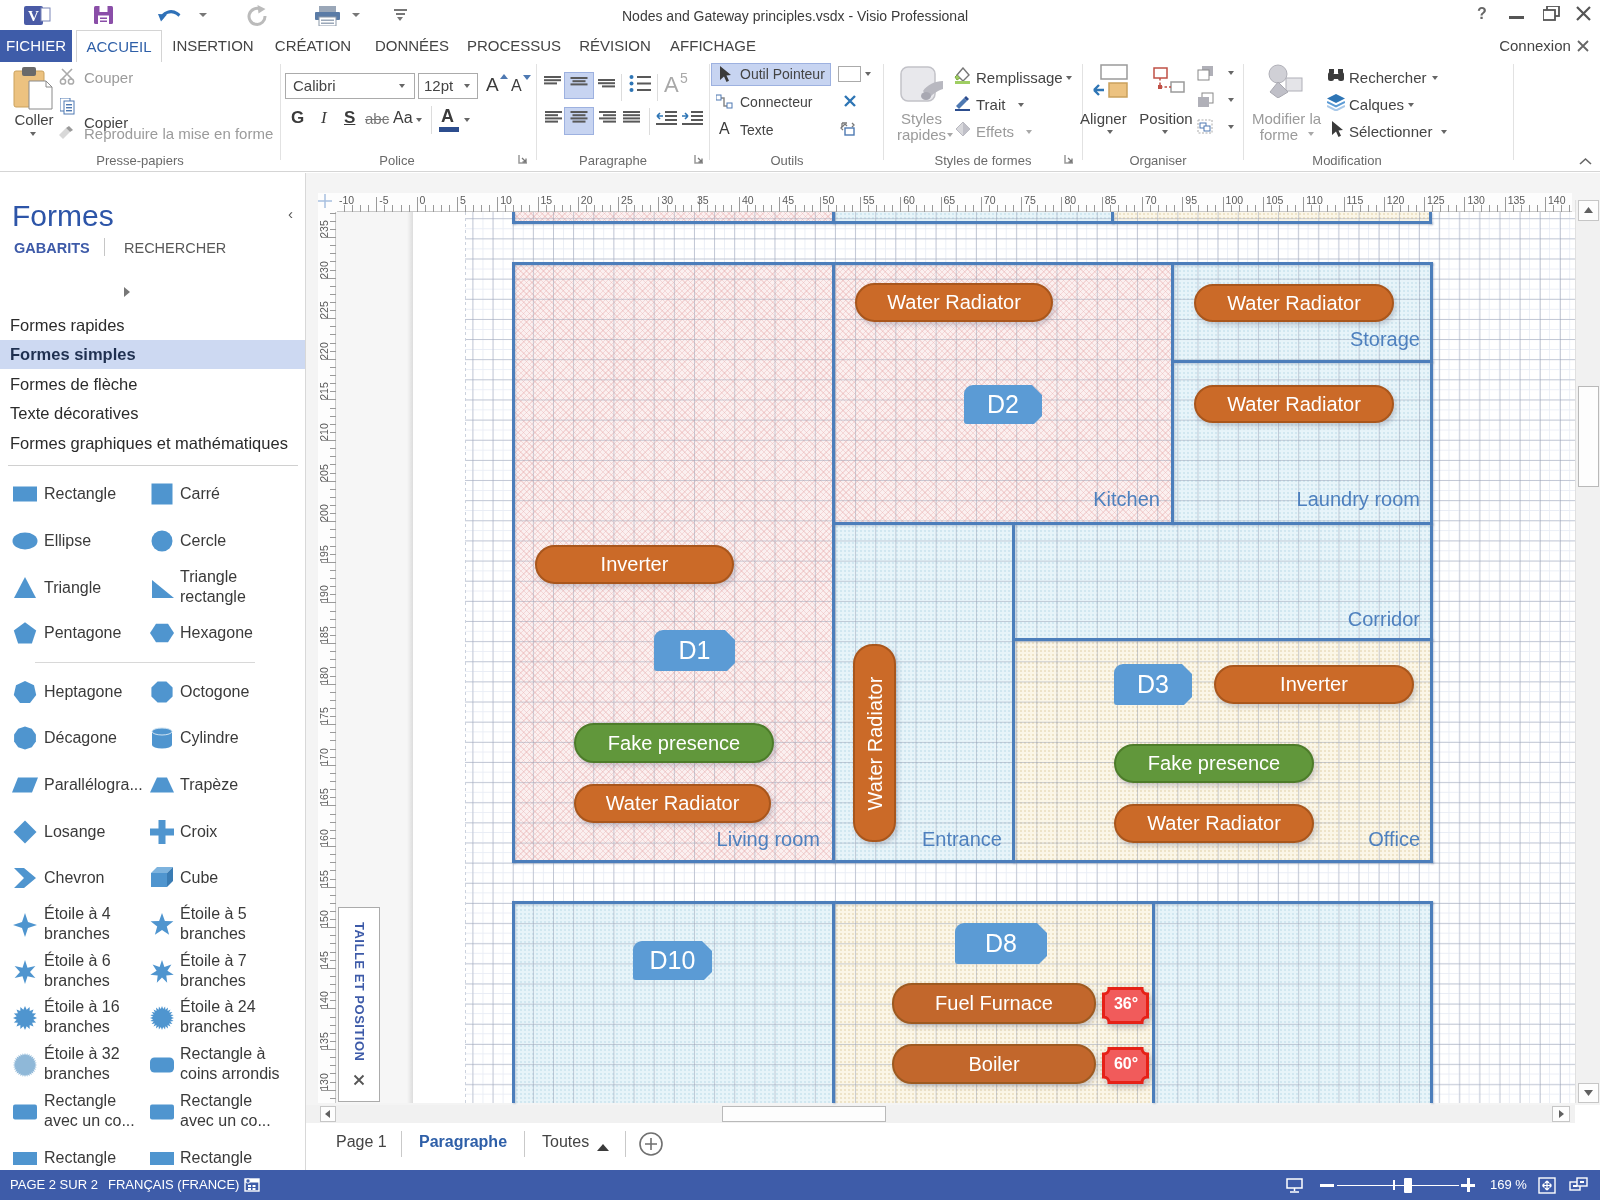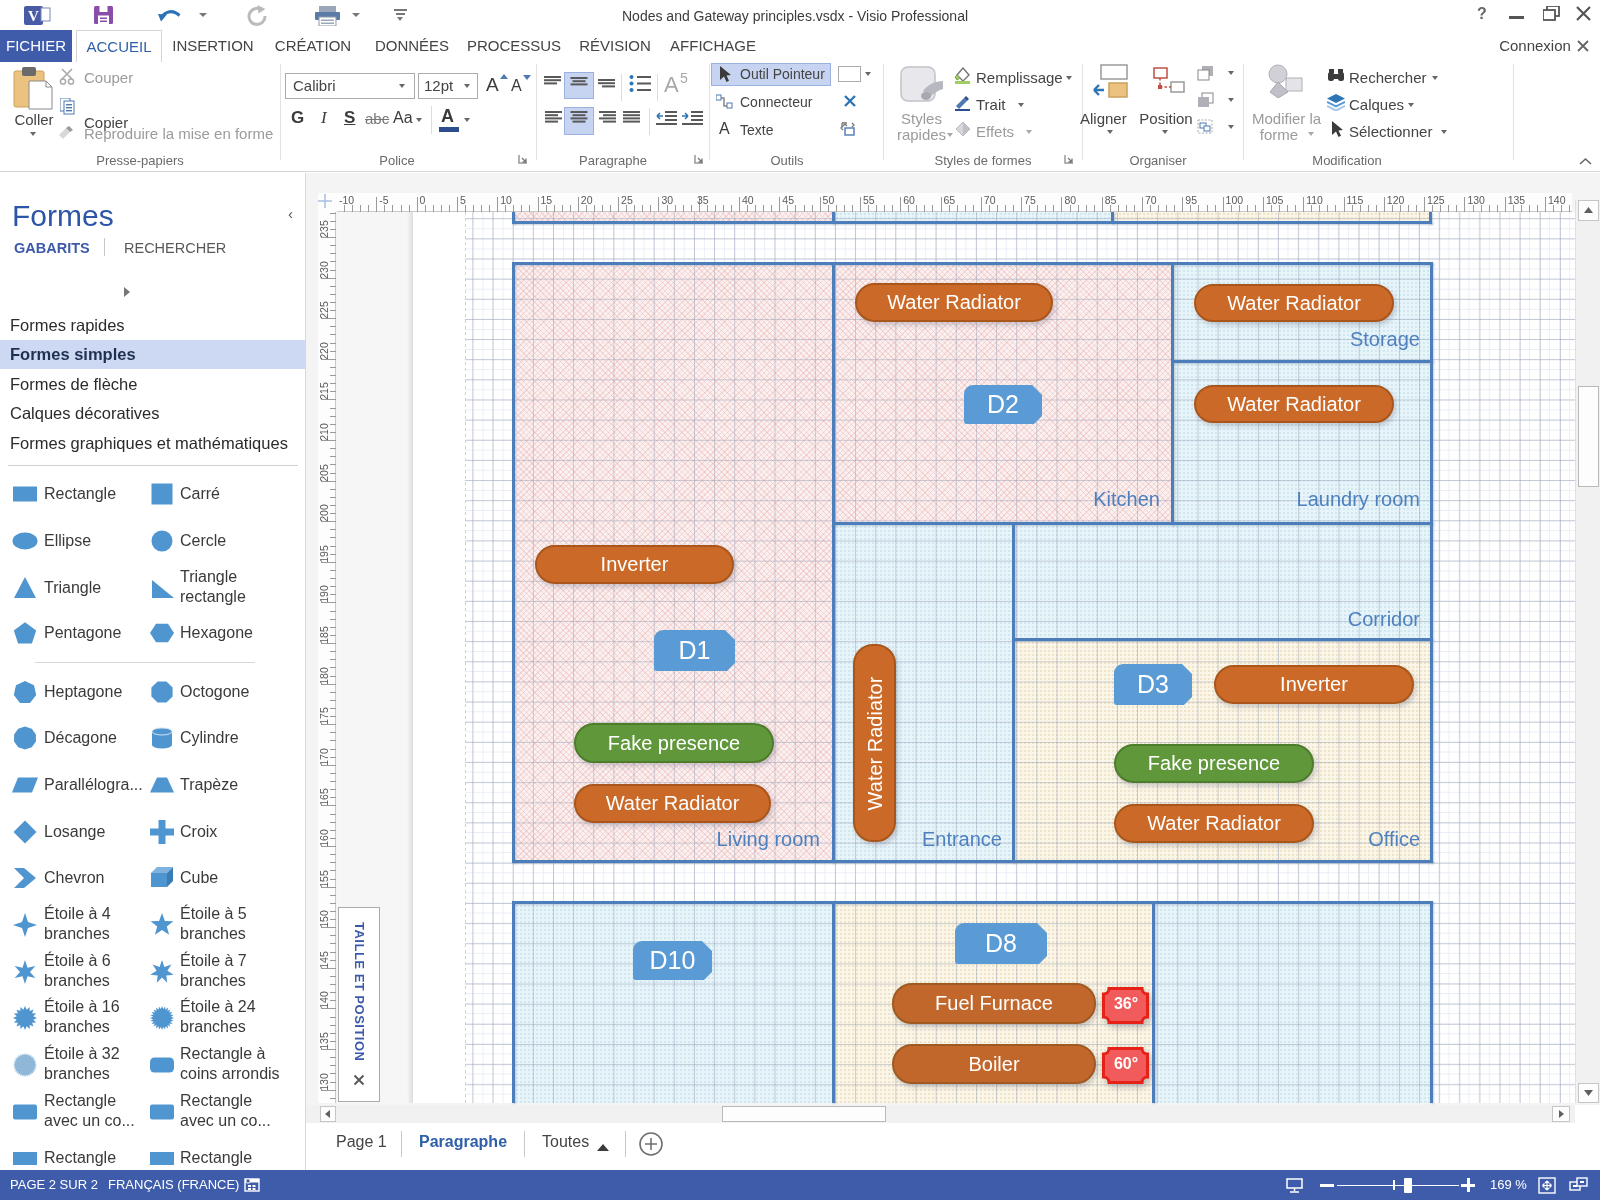--- a/index.html
+++ b/index.html
@@ -381,21 +381,21 @@
     </div>
     <div id="panel" style="overflow:hidden">
 <div class="abs" style="left:12px;top:26px;font-size:30px;color:#2d55a8">Formes</div>
 <div class="abs" style="left:288px;top:32px;font-size:15px;color:#555">‹</div>
 <div class="abs" style="left:14px;top:67px;font-size:14.5px;font-weight:bold;color:#3d5aa8">GABARITS</div>
 <div class="abs" style="left:104px;top:65px;width:1px;height:18px;background:#c6c6c6"></div>
 <div class="abs" style="left:124px;top:67px;font-size:14.5px;color:#595959">RECHERCHER</div>
       <div class="pitem" style="top:138px;">Formes rapides</div>
       <div class="pitem" style="top:167px;background:#cdd9f2;font-weight:bold;color:#1f3050">Formes simples</div>
       <div class="pitem" style="top:196.5px;">Formes de flèche</div>
-      <div class="pitem" style="top:226px;">Calques décoratives</div>
+      <div class="pitem" style="top:226px;">Texte décoratives</div>
       <div class="pitem" style="top:255.5px;">Formes graphiques et mathématiques</div>
       <svg class="abs" style="left:123px;top:113px" width="8" height="12">
         <path d="M1 1 L7 6 L1 11 Z" fill="#777"></path>
       </svg>
       <div class="abs" style="left:8px;top:292px;width:290px;height:1px;background:#d0d0d0"></div>
       <div class="abs" style="left:35px;top:489px;width:220px;height:1px;background:#d8d8d8"></div>
       <div class="abs" style="left:10px;top:306px"><svg width="30" height="30">
           <rect x="3" y="7.5" width="24" height="15" fill="#4f95cf"></rect>
         </svg></div>
       <div class="shlabel" style="left:44px;top:311px">Rectangle</div>

